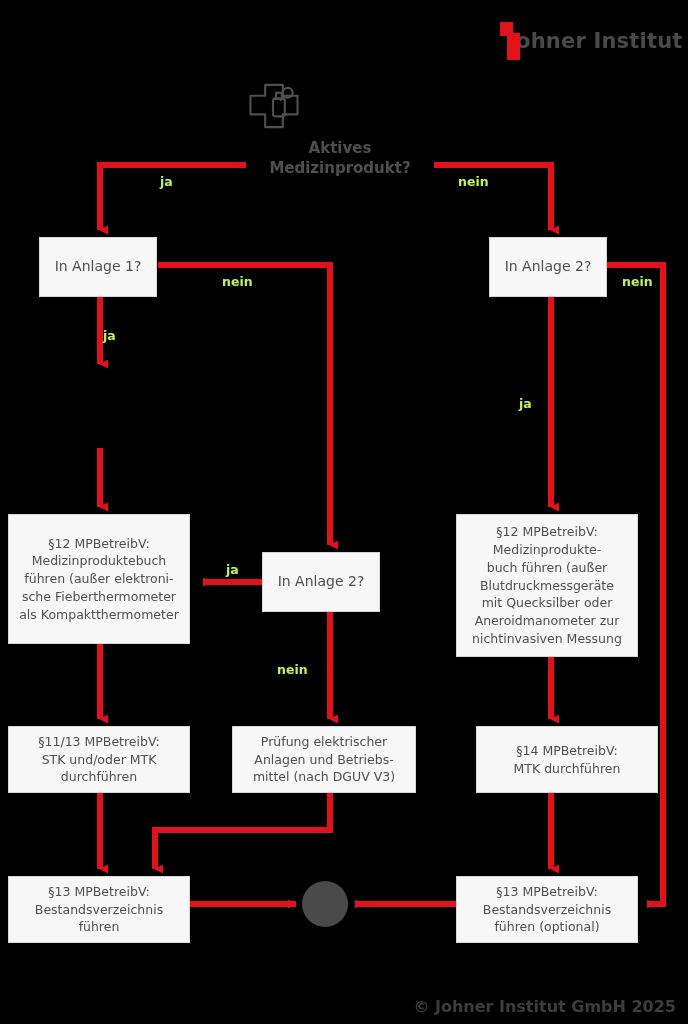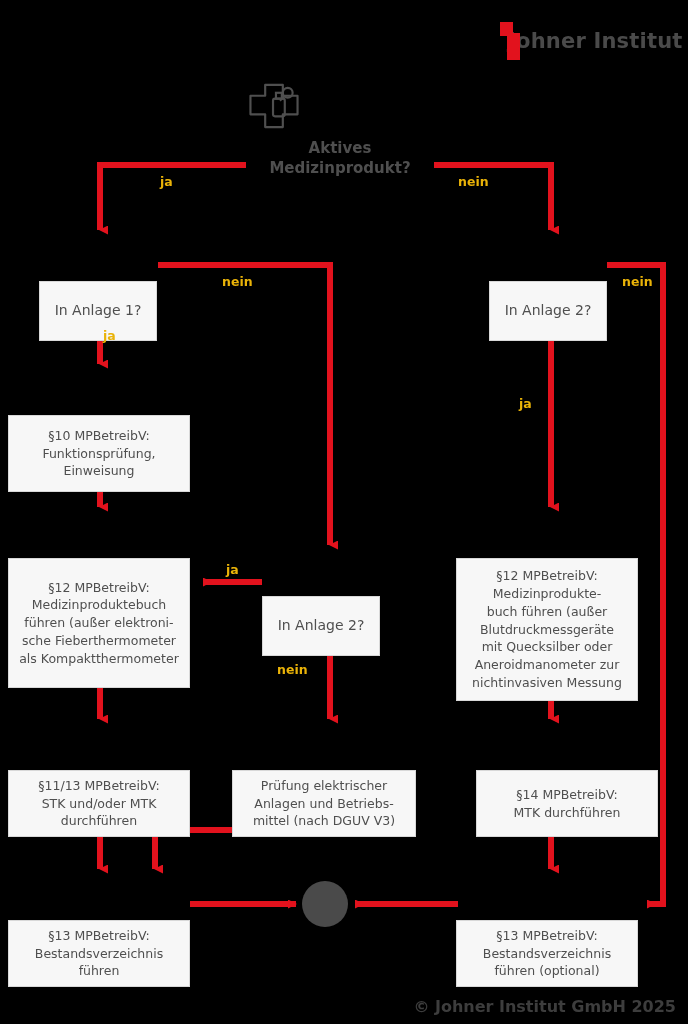--- a/index.html
+++ b/index.html
@@ -75,21 +75,20 @@
     box-sizing: border-box;
     display: flex;
     align-items: center;
     justify-content: center;
     text-align: center;
     color: #4f4f4f;
     font-size: 12.5px;
     line-height: 1.42;
     padding: 4px 7px;
     white-space: pre-line;
-    margin-top: 44px;
   }
   .node.decision {
     font-size: 14px;
   }
 
   
   #start {
     position: absolute;
     left: 246px;
     top: 82px;
@@ -120,21 +119,21 @@
     top: 881px;
     width: 46px;
     height: 46px;
     border-radius: 50%;
     background: #4a4a4a;
   }
 
   
   .edge-label {
     position: absolute;
-    color: #eab308;
+    color: #bef264;
     font-size: 12.5px;
     font-weight: 700;
     white-space: nowrap;
   }
 
   
   #footer {
     position: absolute;
     right: 12px;
     bottom: 8px;
@@ -217,23 +216,20 @@
     <div id="start-label">Aktives
 Medizinprodukt?</div>
   </div>
 
   <div class="node decision" style="left:39px; top:237px; width:118px; height:60px;">In Anlage 1?</div>
 
   <div class="node decision" style="left:489px; top:237px; width:118px; height:60px;">In Anlage 2?</div>
 
   <div class="node decision" style="left:262px; top:552px; width:118px; height:60px;">In Anlage 2?</div>
 
-  <div class="node" style="left:8px; top:371px; width:182px; height:77px;">§10 MPBetreibV:
-Funktionsprüfung,
-Einweisung</div>
 
   <div class="node" style="left:8px; top:514px; width:182px; height:130px;">§12 MPBetreibV:
 Medizinproduktebuch
 führen (außer elektroni-
 sche Fieberthermometer
 als Kompaktthermometer</div>
 
   <div class="node" style="left:456px; top:514px; width:182px; height:143px;">§12 MPBetreibV:
 Medizinprodukte-
 buch führen (außer

